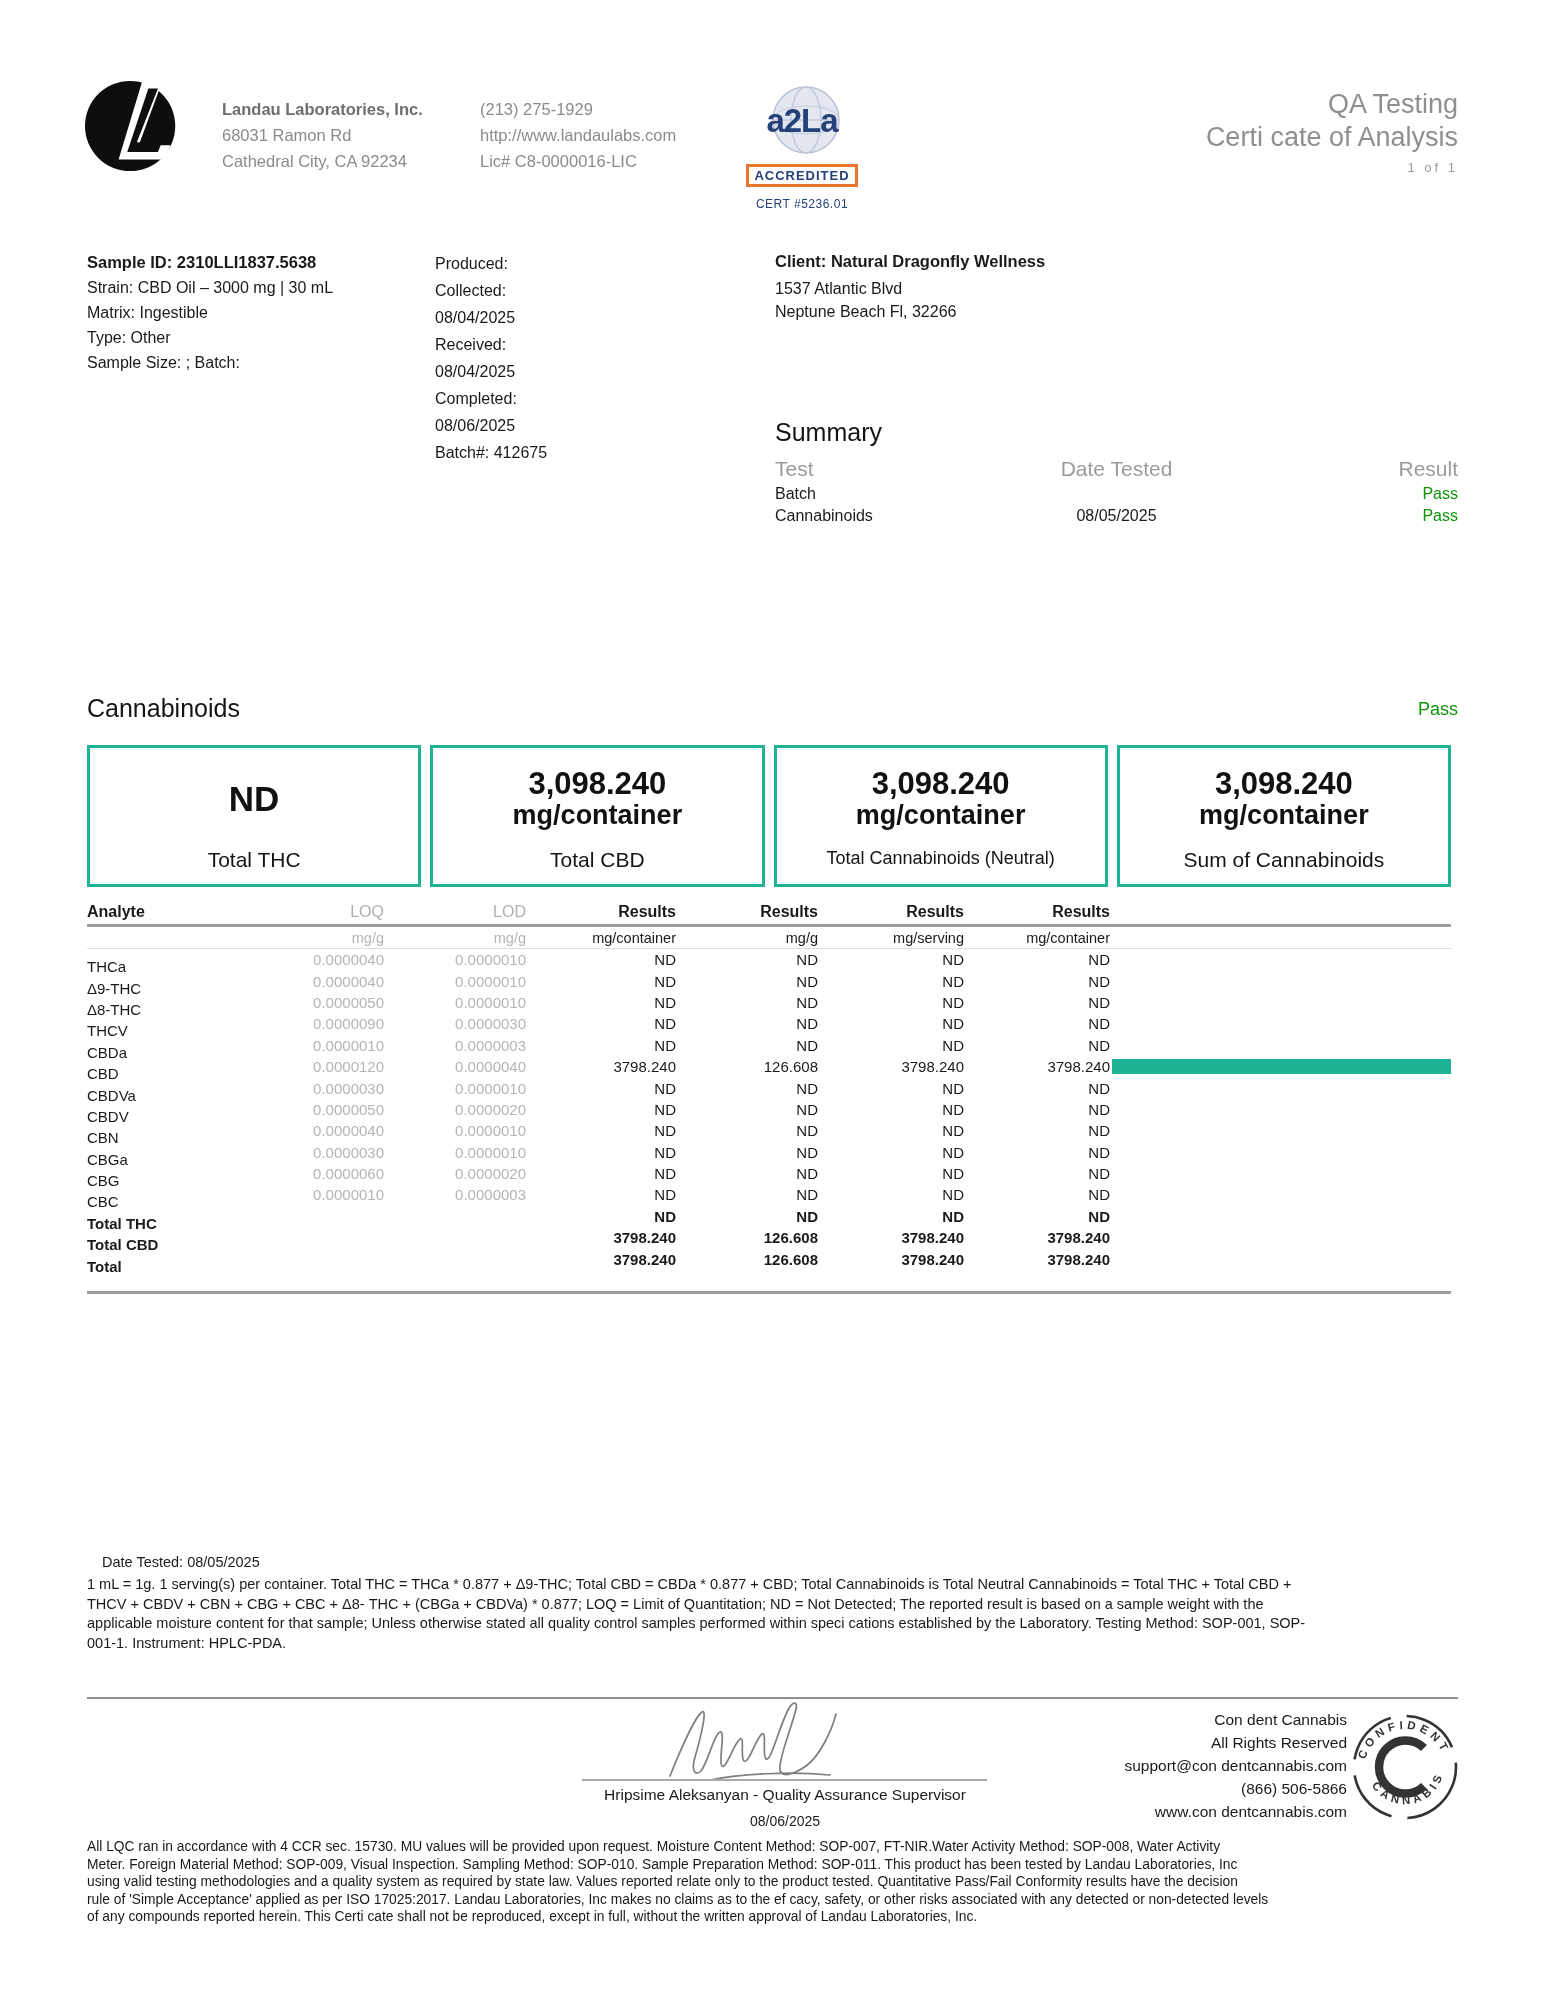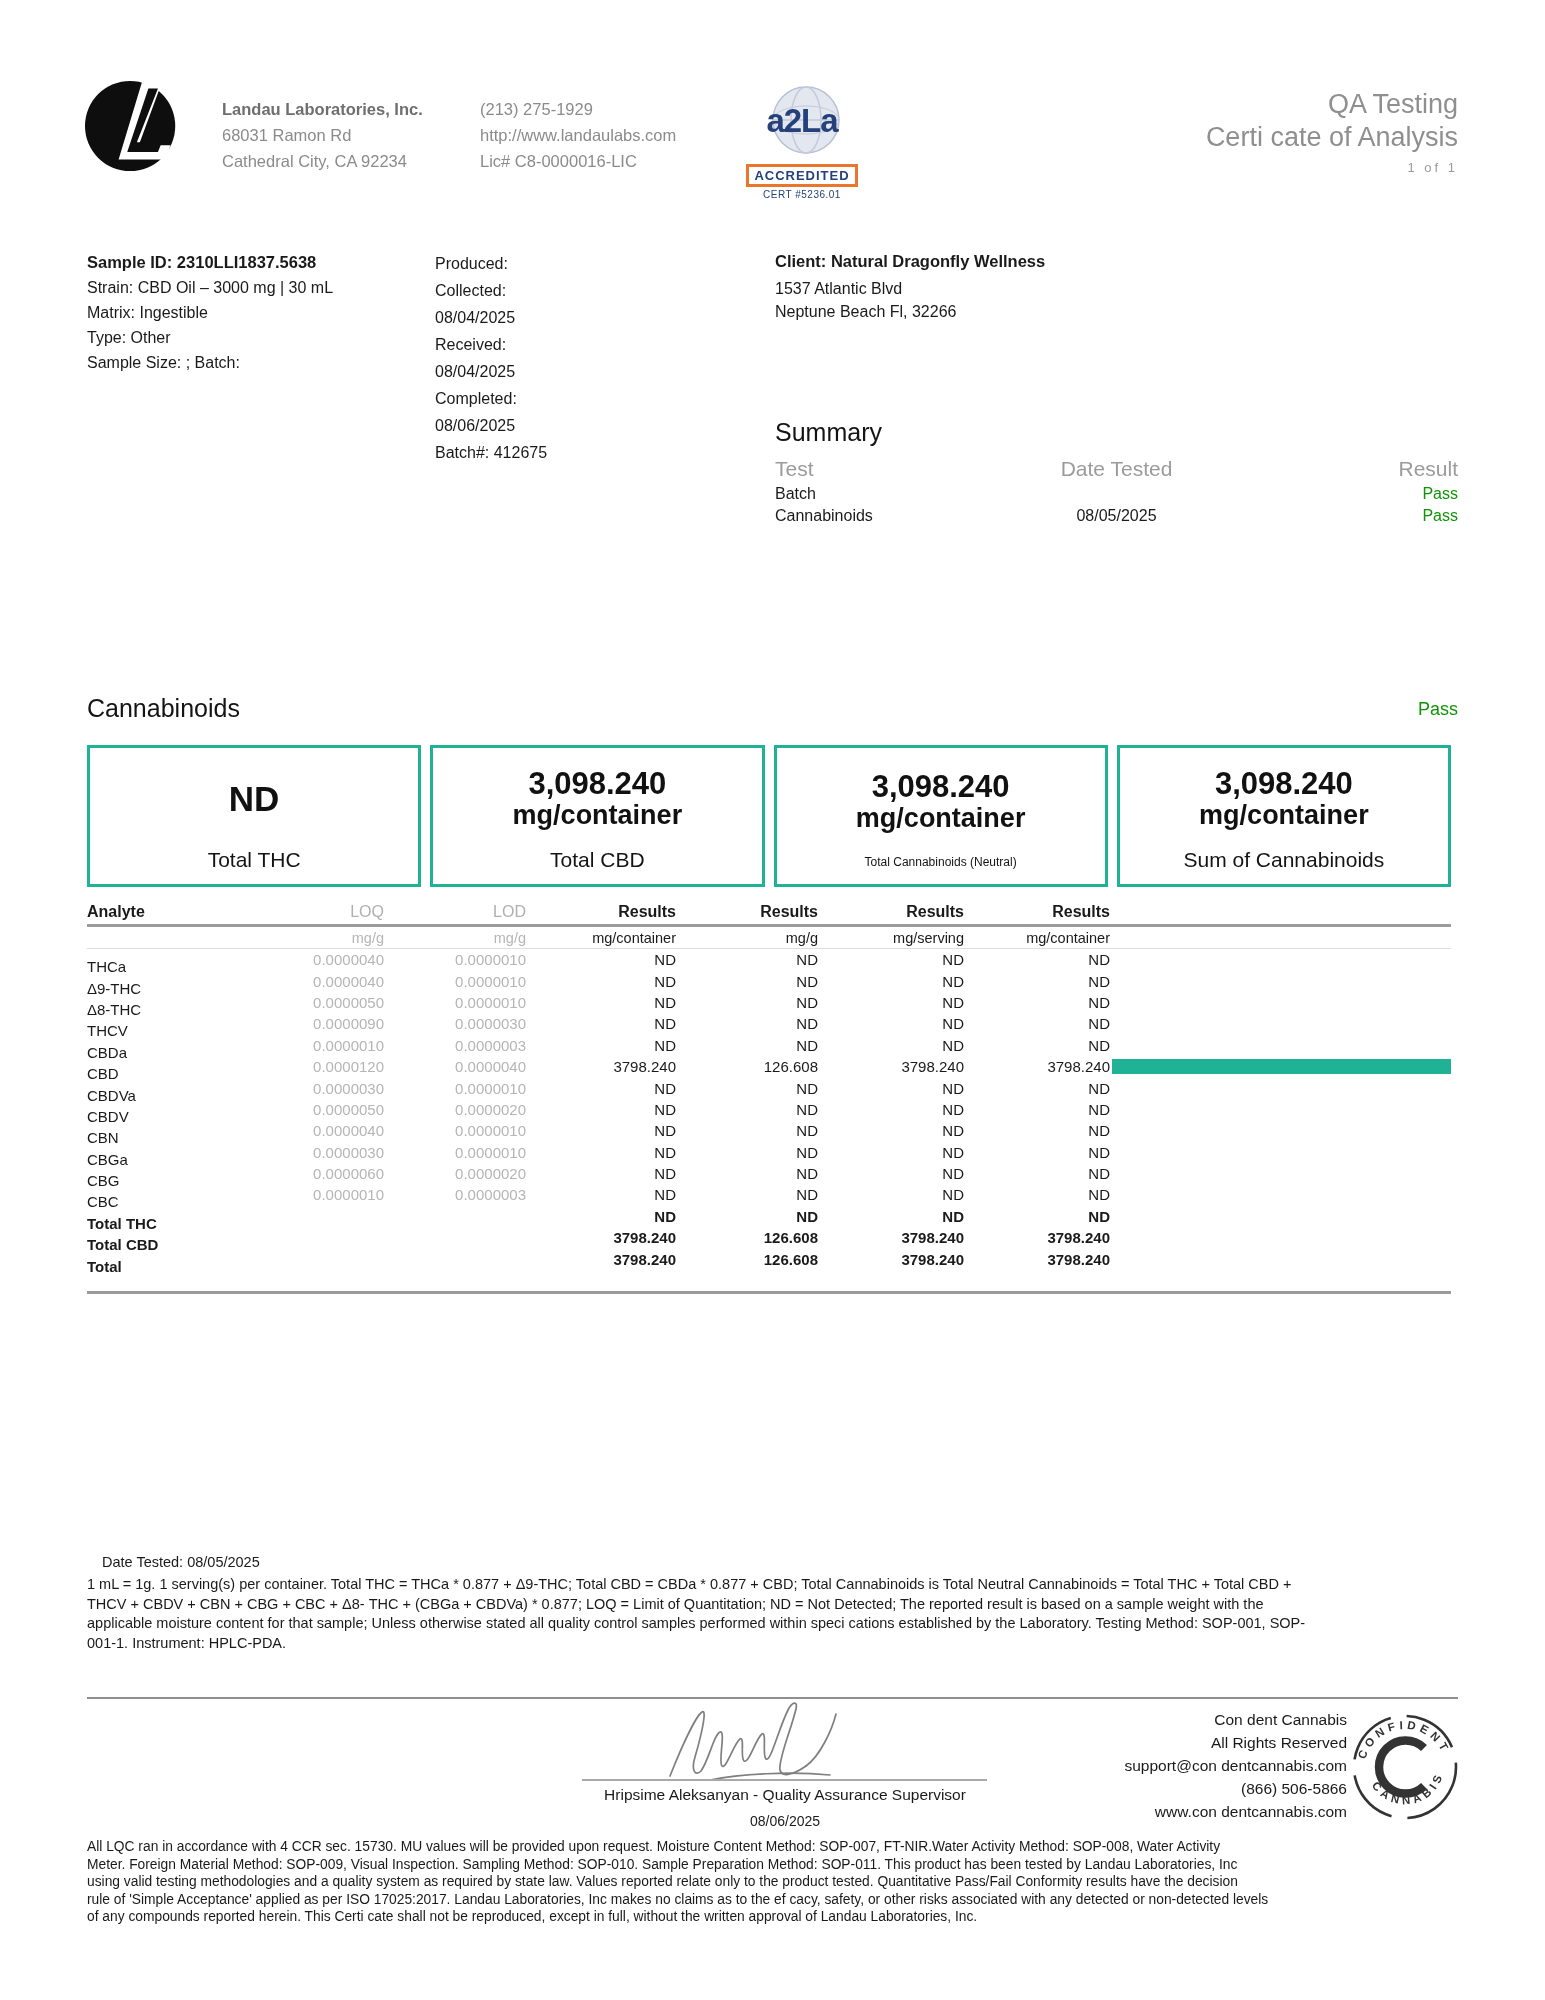--- a/index.html
+++ b/index.html
@@ -15,21 +15,21 @@
   .contact-info{left:480px;top:96px;font-size:16.5px;line-height:26px;color:#8b8b8b;}
   .qa-block{right:87px;top:88px;text-align:right;color:#8f8f8f;}
   .qa-block .l1,.qa-block .l2{font-size:27px;line-height:33px;}
   .qa-block .l3{font-size:13px;letter-spacing:3px;color:#9a9a9a;margin-top:6px;}
 
   .badge{left:744px;top:84px;width:116px;text-align:center;}
   .badge .globe-wrap{position:relative;height:72px;}
   .badge .a2la-text{position:absolute;left:0;right:0;top:18px;font-weight:bold;font-size:33px;color:#24417a;letter-spacing:-1px;}
   .badge .acc-box{display:inline-block;border:3px solid #e8762d;background:#fff;color:#24417a;
     font-weight:bold;font-size:13px;letter-spacing:1px;padding:1px 5px;margin-top:8px;}
-  .badge .cert{font-size:10px;color:#24417a;margin-top:2px;letter-spacing:.5px;text-align:center;}
+  .badge .cert{font-size:12px;color:#24417a;margin-top:10px;letter-spacing:.5px;text-align:center;}
 
   
   .product-title{left:87px;top:188px;font-size:30px;font-weight:bold;color:#111;}
   .sample-col{left:87px;top:250px;font-size:16px;line-height:25px;}
   .sample-col .bold{font-weight:bold;font-size:16.5px;}
   .dates-col{left:435px;top:250px;font-size:16px;line-height:27px;}
   .client-col{left:775px;top:250px;font-size:16px;line-height:23px;}
   .client-col .bold{font-weight:bold;font-size:16.5px;margin-bottom:4px;}
 
   
@@ -45,21 +45,21 @@
   
   .cann-heading{left:87px;top:694px;font-size:25px;color:#141414;}
   .cann-pass{right:87px;top:699px;font-size:18px;text-align:right;}
   .stat-row{left:87px;top:745px;width:1364px;display:flex;gap:9px;}
   .stat-box{flex:1;height:136px;border:3px solid #1fb295;background:#fff;display:flex;flex-direction:column;align-items:center;}
   .stat-box .val-wrap{flex:1;display:flex;flex-direction:column;justify-content:center;align-items:center;text-align:center;}
   .stat-box .val{font-size:31px;font-weight:bold;line-height:33px;color:#111;}
   .stat-box .unit{font-size:27px;font-weight:bold;line-height:30px;color:#111;}
   .stat-box .unit:empty{display:none;}
   .stat-box .lbl{font-size:21px;color:#141414;margin-bottom:12px;}
-  .stat-box .lbl.small{font-size:12px;margin-bottom:15px;}
+  .stat-box .lbl.small{font-size:18px;margin-bottom:15px;}
   .stat-box .val.nd{font-size:35px;}
 
   
   .an-table{left:87px;top:900px;width:1364px;}
   .t-grid{display:grid;grid-template-columns:113px 184px 142px 150px 142px 146px 146px 341px;align-items:center;}
   .t-head{height:24px;border-bottom:3px solid #9b9b9b;font-size:16px;}
   .t-head .hl{font-weight:bold;}
   .t-head .hgray{color:#b0b0b0;}
   .t-units{height:21px;border-bottom:1px solid #dedede;font-size:14.5px;}
   .t-units .ugray{color:#b5b5b5;}

